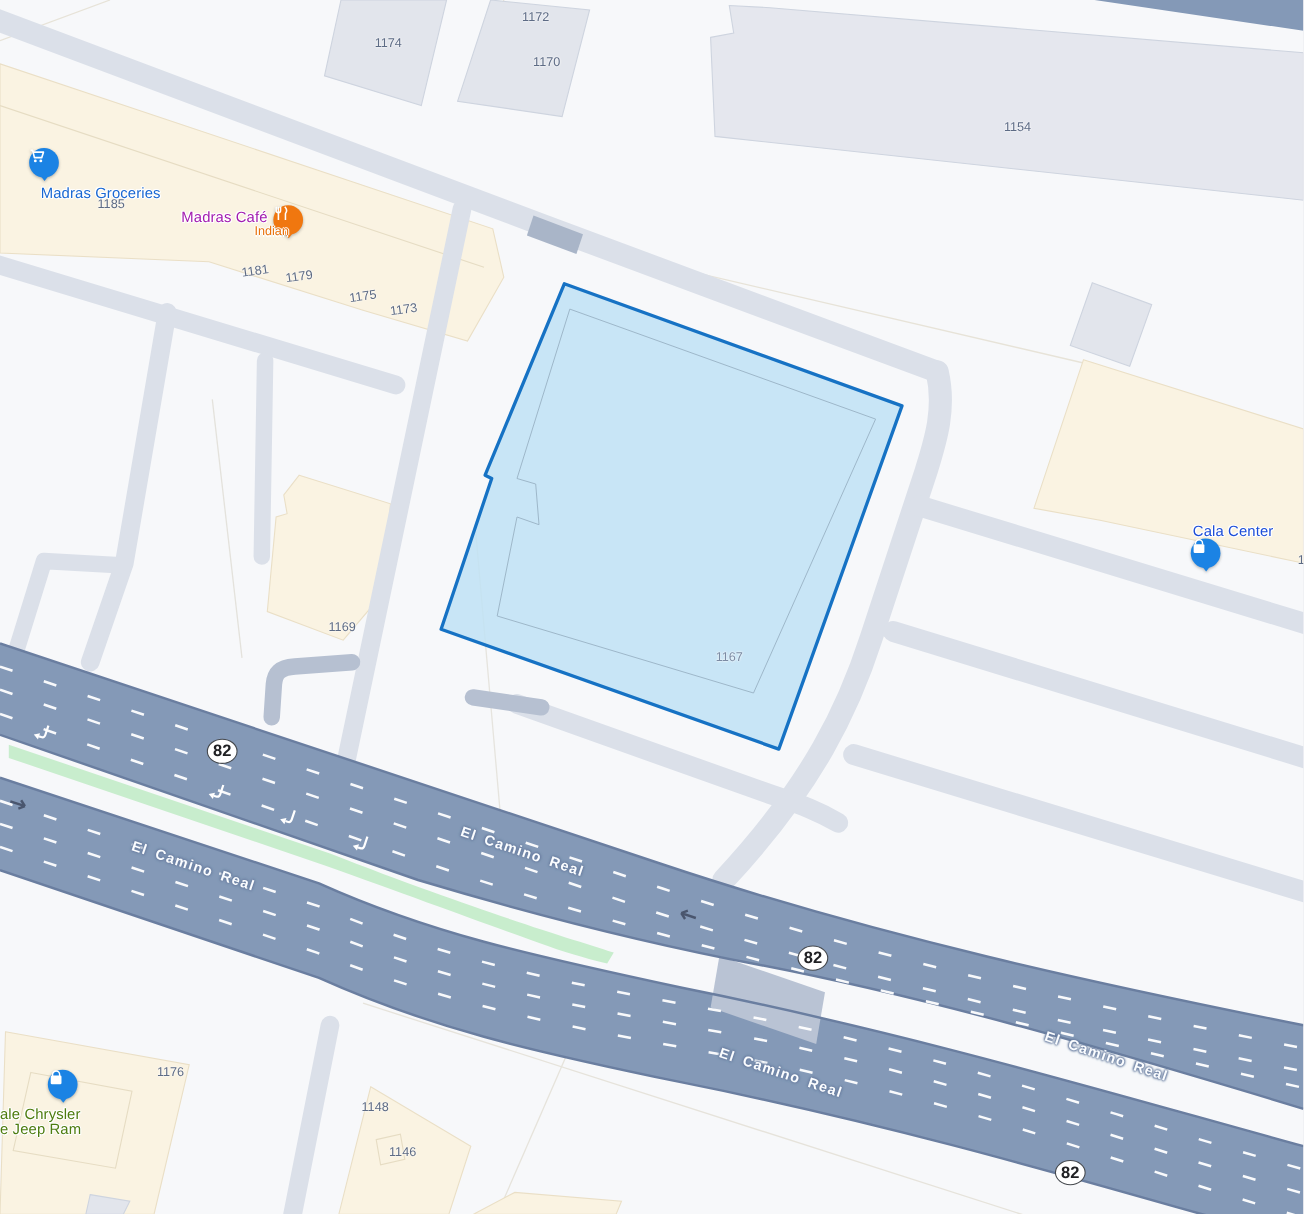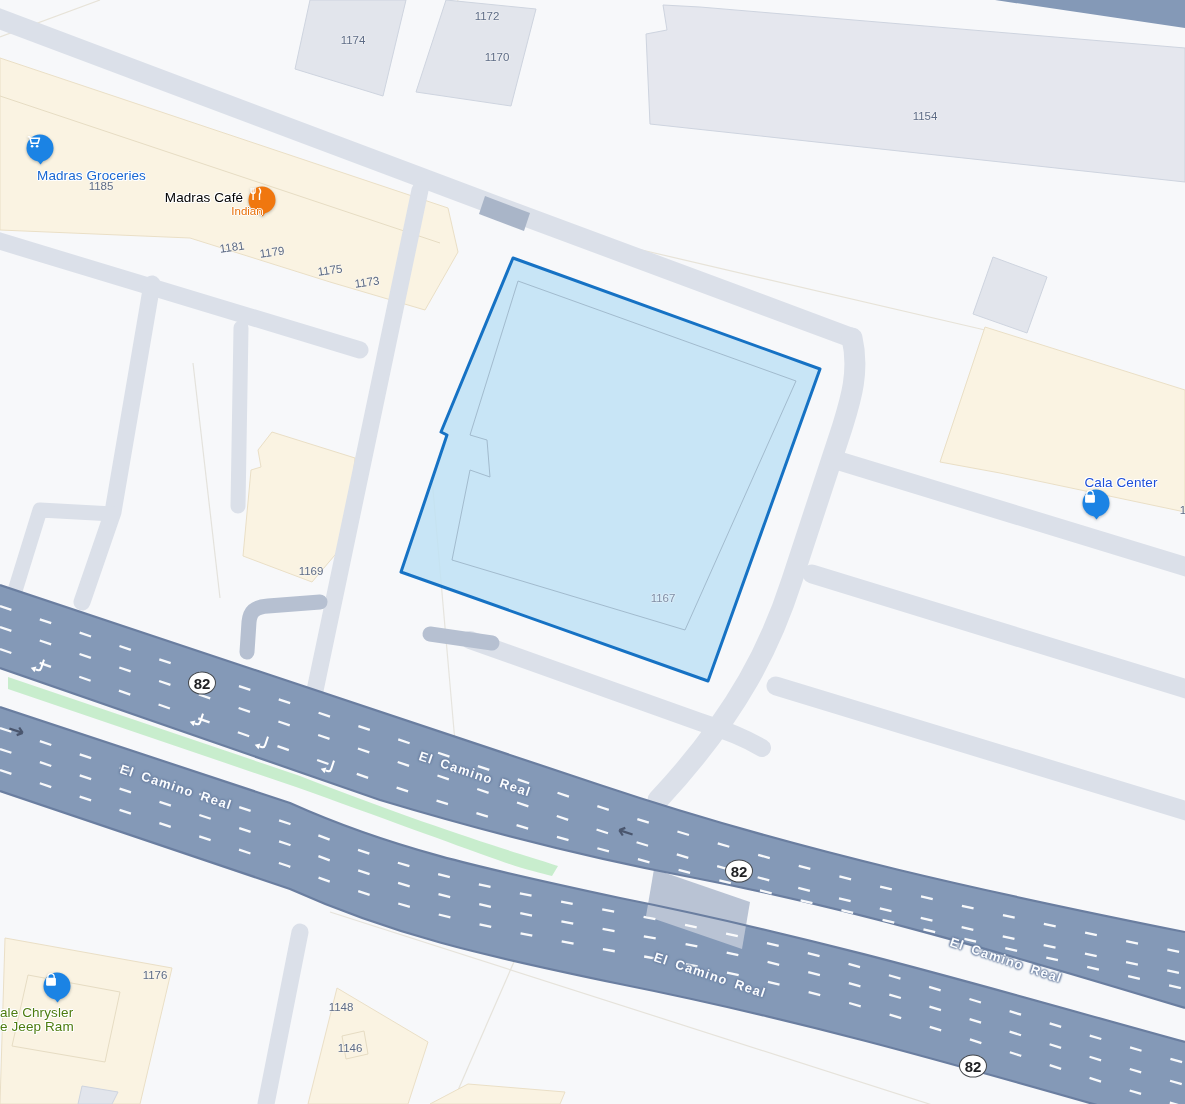--- a/index.html
+++ b/index.html
@@ -175,21 +175,21 @@
       <div class="addr" style="left: 497px; top: 57px; --r: 0deg;">1170</div>
       <div class="addr" style="left: 925px; top: 116px; --r: 0deg;">1154</div>
       <div class="addr" style="left: 101px; top: 186px; --r: 0deg;">1185</div>
       <div class="addr" style="left: 232px; top: 247px; --r: -8deg;">1181</div>
       <div class="addr" style="left: 272px; top: 252px; --r: -8deg;">1179</div>
       <div class="addr" style="left: 330px; top: 270px; --r: -8deg;">1175</div>
       <div class="addr" style="left: 367px; top: 282px; --r: -8deg;">1173</div>
       <div class="addr" style="left: 311px; top: 571px; --r: 0deg;">1169</div>
       <div class="addr" style="left: 155px; top: 975px; --r: 0deg;">1176</div>
       <div class="addr" style="left: 341px; top: 1007px; --r: 0deg;">1148</div>
-      <div class="addr" style="left: 350px; top: 1048px; --r: 0deg;">1146</div>
+      <div class="addr" style="left: 366px; top: 1048px; --r: 0deg;">1146</div>
       <div class="addr" style="left: 1183px; top: 510px; --r: 0deg;">1</div>
       <div class="addr parcel-addr" style="left: 663px; top: 598px;">1167</div>
       <div class="shield" style="left: 202px; top: 683px;">82</div>
       <div class="shield" style="left: 739px; top: 871px;">82</div>
       <div class="shield" style="left: 973px; top: 1066px;">82</div>
       <div class="road-label" style="left: 176px; top: 787px; --r: 18.5deg;">El Camino Real</div>
       <div class="road-label" style="left: 475px; top: 774px; --r: 18.5deg;">El Camino Real</div>
       <div class="road-label" style="left: 710px; top: 975px; --r: 18.5deg;">El Camino Real</div>
       <div class="road-label" style="left: 1006px; top: 960px; --r: 18.5deg;">El Camino Real</div>
       <div class="pin" style="left: 40px; top: 148px;">
@@ -206,21 +206,21 @@
       <div class="pin" style="left: 262px; top: 200px;">
         <div class="tail" style="border-top-color: rgb(240, 119, 15); border-top-width: 9px;"></div>
         <div class="disc" style="background: rgb(240, 119, 15);">
           <svg width="15" height="15" viewBox="0 0 15 15">
             <path d="M4.6 1.5v12" stroke="#fff" stroke-width="1.4"></path>
             <path d="M2.6 1.5v3.4a2 2 0 0 0 4 0V1.5" fill="none" stroke="#fff" stroke-width="1.3"></path>
             <path d="M10.4 1.5c1.8 1.8 2 4.4.6 6.2v5.8" fill="none" stroke="#fff" stroke-width="1.4"></path>
           </svg>
         </div>
       </div>
-      <div class="poi-label" style="left: 204px; top: 198px; color: #000000;">Madras Café</div>
+      <div class="poi-label" style="left: 204px; top: 198px; color: #a21caf;">Madras Café</div>
       <div class="poi-sub" style="left: 229px; top: 211px; color: rgb(232, 113, 10);">Indian</div>
       <div class="pin" style="left: 1096px; top: 503px;">
         <div class="tail" style="border-top-color: rgb(27, 131, 228); border-top-width: 9px;"></div>
         <div class="disc" style="background: rgb(27, 131, 228);">
           <svg width="15" height="15" viewBox="0 0 15 15">
             <path d="M4.3 5.6V4.4a3.2 3.2 0 0 1 6.4 0v1.2" fill="none" stroke="#fff" stroke-width="1.3"></path>
             <rect x="2.6" y="5.2" width="9.8" height="8" rx="1.2" fill="#fff"></rect>
           </svg>
         </div>
       </div>

